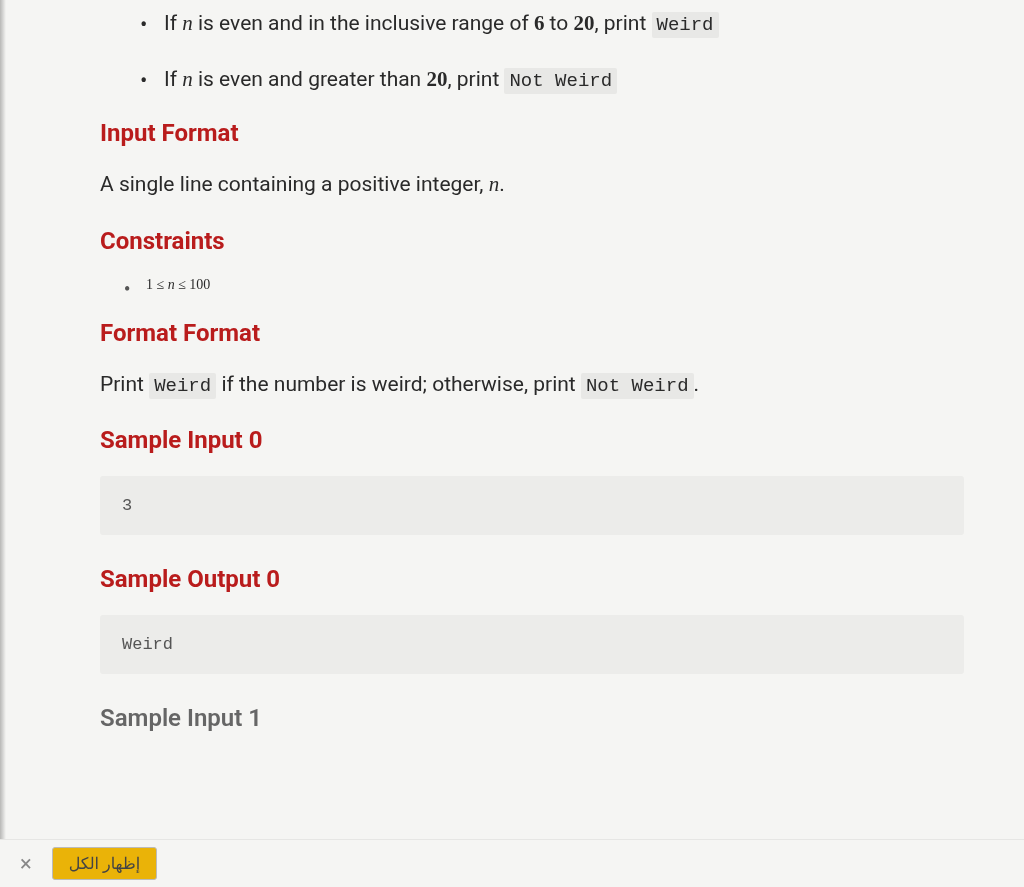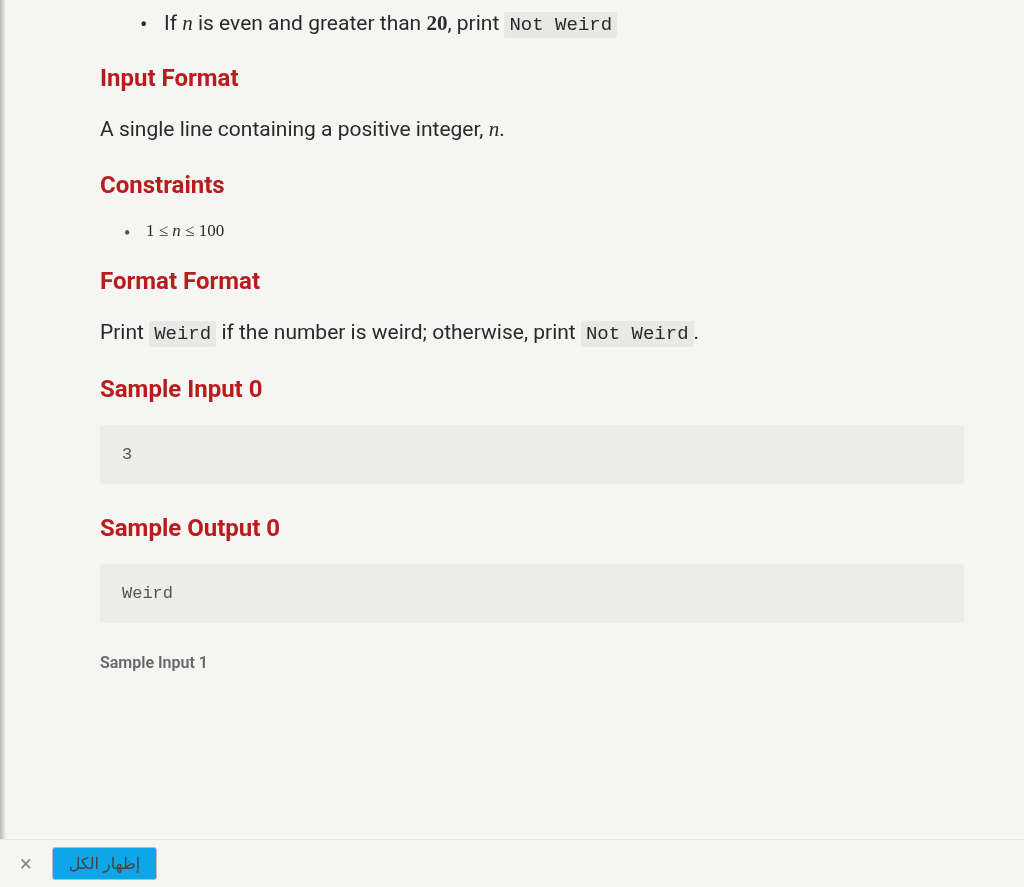--- a/index.html
+++ b/index.html
@@ -67,21 +67,21 @@
       color: #b91c1c;
     }
     ul.constraints {
       list-style: none;
       margin-left: 24px;
       margin-bottom: 26px;
     }
     ul.constraints li {
       position: relative;
       padding-left: 22px;
-      font-size: 17px;
+      font-size: 14px;
       font-family: Georgia, 'Times New Roman', serif;
     }
     ul.constraints li::before {
       content: "•";
       position: absolute;
       left: 0;
       top: 2px;
       font-size: 18px;
       color: #555;
     }
@@ -110,51 +110,54 @@
     }
     .close-x {
       font-size: 22px;
       color: #888;
       cursor: pointer;
       padding: 4px 6px;
       line-height: 1;
     }
     .show-all-btn {
       border: 1px solid #bbb;
-      background: #0ea5e9;
+      background: #eab308;
       padding: 6px 16px;
       border-radius: 3px;
       font-size: 16px;
       color: #444;
       cursor: pointer;
       font-family: inherit;
     }
     .left-edge {
       position: absolute;
       left: 0;
       top: 0;
       bottom: 48px;
       width: 6px;
       background: linear-gradient(to right, rgba(0,0,0,0.25), rgba(0,0,0,0));
     }
     .cutoff {
       color: #666;
       font-weight: 600;
-      font-size: 16px;
+      font-size: 24px;
       margin-top: 8px;
     }
   </style>
 </head>
 <body>
 
 <div class="left-edge"></div>
 
 <div class="content">
 
   <ul class="bullets">
+    <li>
+      <span>If </span><span class="mvar">n</span><span> is even and in the inclusive range of </span><span class="mnum">6</span><span> to </span><span class="mnum">20</span><span>, print </span><code class="inline">Weird</code>
+    </li>
     <li>
       <span>If </span><span class="mvar">n</span><span> is even and greater than </span><span class="mnum">20</span><span>, print </span><code class="inline">Not Weird</code>
     </li>
   </ul>
 
 
   <div class="section-heading">Input Format</div>
 
   <p class="para">
     <span>A single line containing a positive integer, </span><span class="mvar">n</span><span>.</span>

